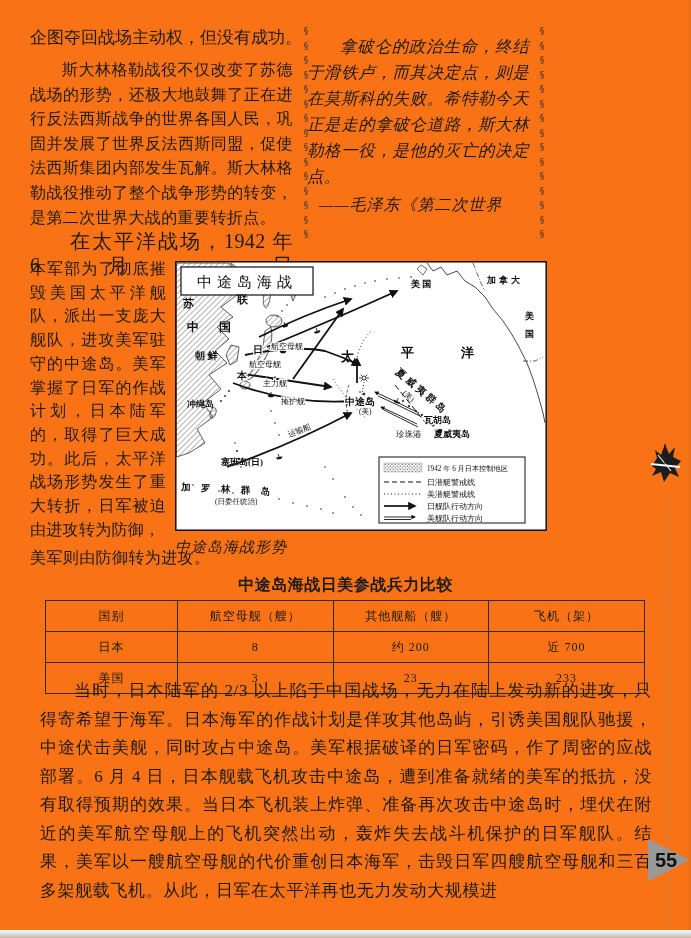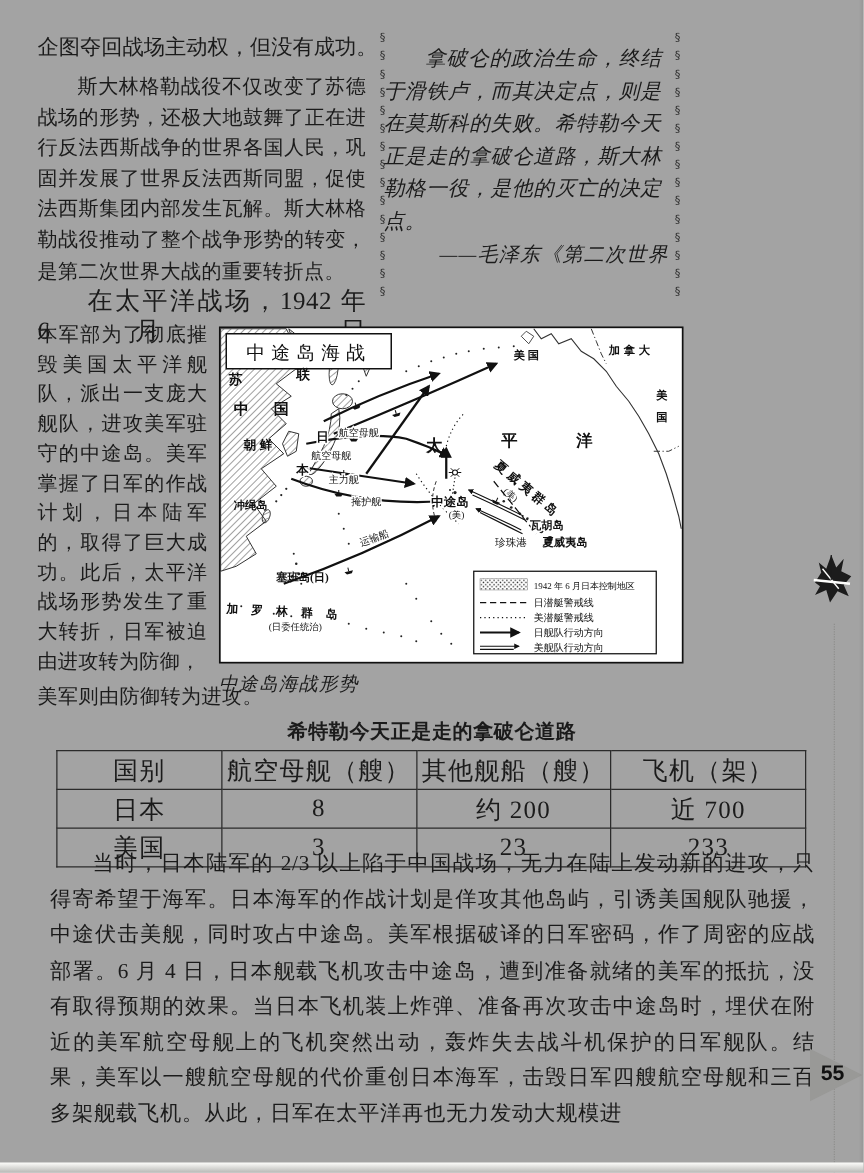--- a/index.html
+++ b/index.html
@@ -1,18 +1,18 @@
 <!DOCTYPE html>
 <html><head>
 <meta charset="utf-8">
 <style>
   html,body{margin:0;padding:0;background:#e8e8e6;}
   .page{
     position:relative;width:691px;height:938px;margin:0 auto;
-    background:#a3a3a3;overflow:hidden;
+    background:#f97316;overflow:hidden;
     font-family:"Liberation Serif","DejaVu Serif",serif;
     color:#1b1b1b;
   }
   .abs{position:absolute;}
   
   .para1{left:30px;top:26px;width:300px;font-size:17px;line-height:24px;}
   .para2{left:30px;top:58px;width:263px;font-size:16px;line-height:24.6px;
          text-align:justify;text-indent:2em;letter-spacing:0.4px;}
   .para3-intro{left:30px;top:229px;width:263px;font-size:20px;line-height:24px;
          text-indent:2em;text-align:justify;text-align-last:justify;letter-spacing:0.4px;}
@@ -25,46 +25,46 @@
   .quote-box{left:299px;top:24px;width:250px;height:228px;}
   .quote-border{position:absolute;top:2px;bottom:2px;width:14px;
       writing-mode:vertical-rl;text-orientation:upright;
       font-size:9px;letter-spacing:4.5px;color:#333;line-height:14px;
       font-family:"DejaVu Sans",sans-serif;overflow:hidden;}
   .quote-border.left{left:0;}
   .quote-border.right{right:0;}
   .quote-text{margin:10px 20px 0 8px;font-size:16.5px;line-height:26px;
       font-style:italic;text-align:justify;text-indent:2em;letter-spacing:0.3px;}
   .quote-attr1{margin:2px 14px 0 20px;font-size:16px;line-height:26px;
-      font-style:italic;text-align:right;letter-spacing:1px;}
+      font-style:italic;letter-spacing:1px;}
   .quote-attr2{margin:0 14px 0 20px;font-size:16px;line-height:26px;
       font-style:italic;text-align:center;letter-spacing:1px;}
   
   .map-figure{left:175px;top:261px;width:372px;height:270px;}
   .map-caption{left:175px;top:538px;width:372px;text-align:left;
       font-size:15px;font-style:italic;letter-spacing:1px;}
   
   .table-title{left:0;top:575px;width:691px;text-align:center;
       font-family:"Liberation Sans","DejaVu Sans",sans-serif;
       font-weight:bold;font-size:16px;letter-spacing:0.5px;}
   .force-table{left:45px;top:600px;width:600px;border-collapse:collapse;
-      font-size:20px;}
+      font-size:12px;}
   .force-table th,.force-table td{border:1px solid #2b2b2b;text-align:center;
       padding:0;height:30px;font-weight:normal;letter-spacing:1px;}
   .force-table{border:1.5px solid #2b2b2b;}
   
   .margin-dotline{left:667px;top:499px;height:439px;width:0;
       border-left:1px dotted #8f8f8d;}
   .boat-icon{left:644px;top:438px;}
   .page-badge-tri{left:648px;top:839px;width:0;height:0;
       border-left:42px solid #999997;border-top:21px solid transparent;
       border-bottom:21px solid transparent;}
   .page-badge-num{left:651px;top:849px;width:30px;text-align:center;
       font-family:"Liberation Sans","DejaVu Sans",sans-serif;
-      font-weight:bold;font-size:17px;color:#111;}
+      font-weight:bold;font-size:20px;color:#111;}
   .bottom-edge{left:0;bottom:0;width:691px;height:8px;
       background:linear-gradient(#fdfdfb,#b9b9b6);}
   .right-edge{right:0;top:0;width:4px;height:938px;
       background:linear-gradient(to right,rgba(0,0,0,0),rgba(0,0,0,0.08));}
   
   svg text{font-family:"Liberation Serif","DejaVu Serif",serif;fill:#101010;}
   .halo{paint-order:stroke;stroke:#ffffff;stroke-width:2.4px;}
 </style>
 </head>
 <body>
@@ -289,21 +289,21 @@
           <line x1="209" y1="256" x2="240" y2="256" stroke="#111" stroke-width="0.9" marker-end="url(#ah)"></line>
           <line x1="209" y1="258.5" x2="236" y2="258.5" stroke="#111" stroke-width="0.9"></line>
         </g>
         <text x="252" y="260" font-size="8">美舰队行动方向</text>
       </g>
     </svg>
   </div>
 
   <div class="abs map-caption">中途岛海战形势</div>
 
-  <div class="abs table-title">希特勒今天正是走的拿破仑道路</div>
+  <div class="abs table-title">中途岛海战日美参战兵力比较</div>
   <table class="abs force-table">
     <thead>
       <tr>
         <th style="width:22%">国别</th>
         <th style="width:26%">航空母舰（艘）</th>
         <th style="width:26%">其他舰船（艘）</th>
         <th style="width:26%">飞机（架）</th>
       </tr>
     </thead>
     <tbody>

